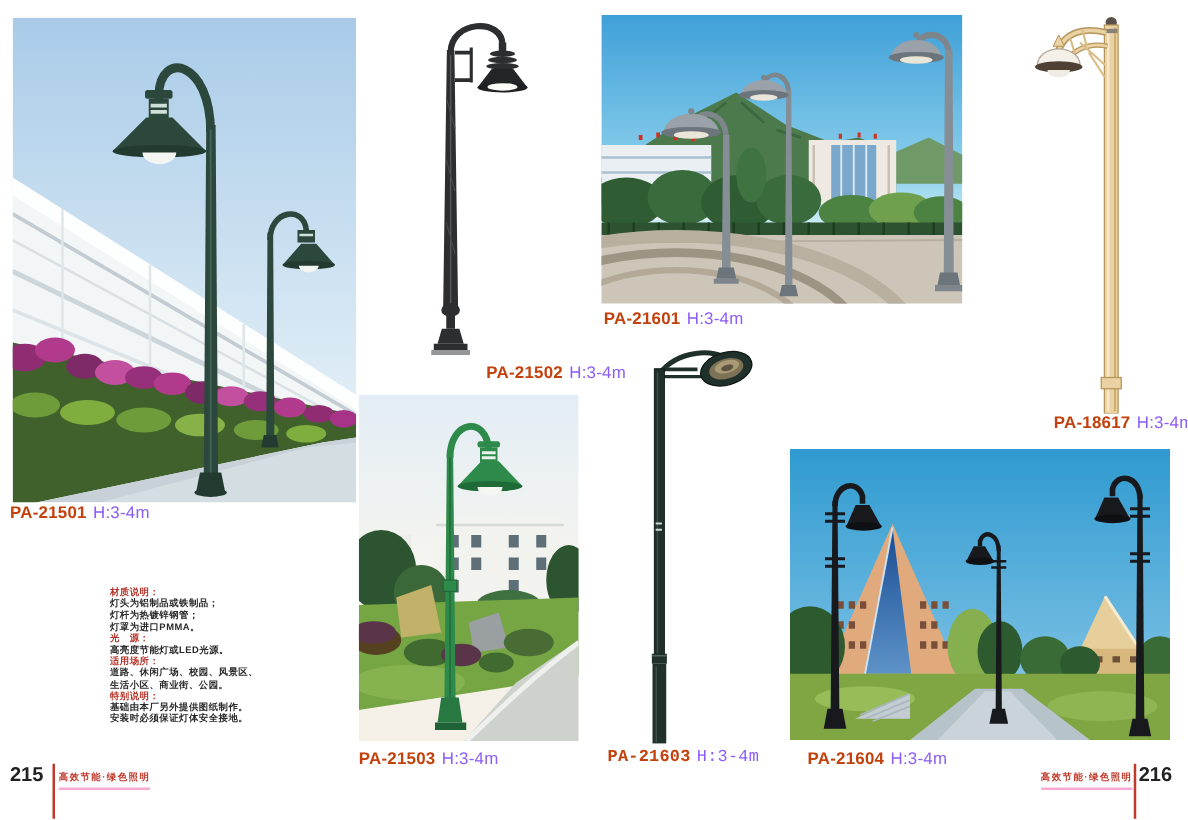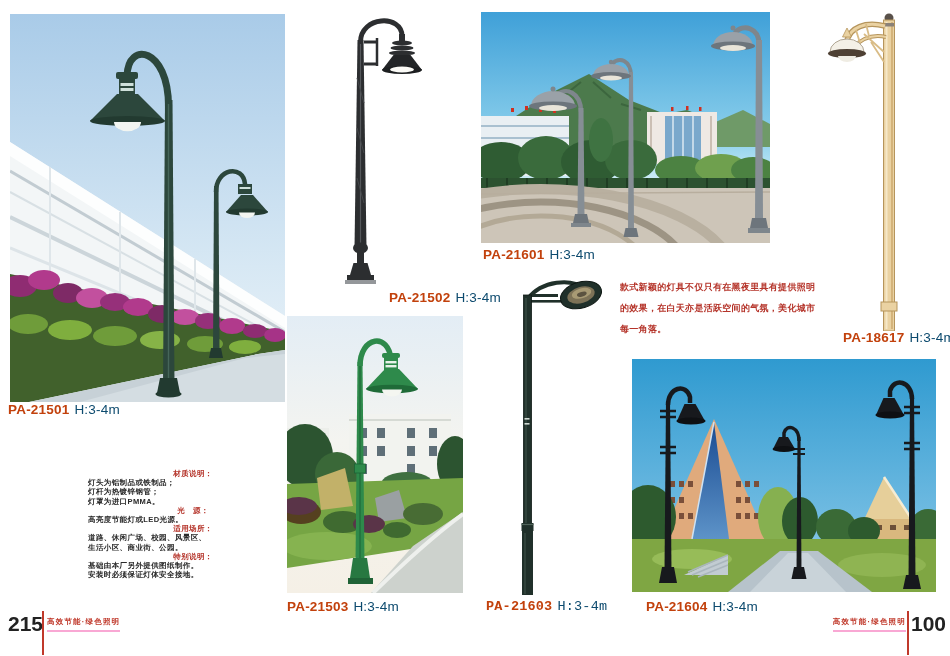--- a/index.html
+++ b/index.html
@@ -2,26 +2,26 @@
 <html><head>
 <meta charset="utf-8">
 <style>
   * { margin:0; padding:0; box-sizing:border-box; }
   body { background:#ffffff; font-family:"Liberation Sans", sans-serif; }
   .page { position:relative; width:950px; height:656px; background:#ffffff; overflow:hidden; }
   .photo, .product-art { position:absolute; overflow:hidden; }
   .photo svg, .product-art svg { display:block; width:100%; height:100%; }
   .prod-label { position:absolute; white-space:nowrap; font-size:13.5px; letter-spacing:.2px; }
   .prod-label .code { color:#c2410c; font-weight:bold; }
-  .prod-label .spec { color:#0c4a6e; font-weight:400; margin-left:5px; }
+  .prod-label .spec { color:#8b5cf6; font-weight:400; margin-left:5px; }
   .spec-notes { position:absolute; left:88px; top:469px; width:210px; font-size:7.5px; line-height:9.2px; font-weight:bold; letter-spacing:.4px; }
-  .spec-notes .h { color:#b5342a;text-align:center; }
+  .spec-notes .h { color:#b5342a; }
   .spec-notes .t { color:#2a2a2a; }
   .description { position:absolute; left:620px; top:277px; width:196px; font-size:9px; line-height:21px; font-weight:bold; color:#b5342a; letter-spacing:.3px; }
-  .footer-num { position:absolute; font-size:21px; font-weight:bold; color:#222; }
+  .footer-num { position:absolute; font-size:16px; font-weight:bold; color:#222; }
   .footer-vline { position:absolute; width:2px; height:44px; background:#c0392b; }
   .footer-slogan { position:absolute; font-size:7.5px; font-weight:bold; color:#c0392b; letter-spacing:1.2px; border-bottom:2px solid #f9a8d4; padding-bottom:3px; }
 </style>
 </head>
 <body>
 
 <div class="page">
 
   <div class="photo" style="left:10px; top:14px; width:275px; height:388px;">
     <svg viewBox="0 0 275 388" preserveAspectRatio="none">
@@ -257,21 +257,20 @@
         <path d="M4,46 a17,13 0 0 1 34,0 z" fill="#f4f0e7" stroke="#b0a694" stroke-width="1"></path>
         <ellipse cx="21" cy="47.5" rx="19" ry="4.5" fill="#4e4034"></ellipse>
         <path d="M12,50 a9,6 0 0 0 18,0 z" fill="#efece3"></path>
       </g>
     </svg>
   </div>
   <div class="prod-label" style="left:843px; top:330px;">
     <span class="code">PA-18617</span><span class="spec">H:3-4m</span>
   </div>
 
-  <div class="description">款式新颖的灯具不仅只有在黑夜里具有提供照明的效果，在白天亦是活跃空间的气氛，美化城市每一角落。</div>
 
   <div class="photo" style="left:287px; top:316px; width:176px; height:277px;">
     <svg viewBox="0 0 176 277" preserveAspectRatio="none">
       <defs>
         <linearGradient id="sky5" x1="0" y1="0" x2="0" y2="1">
           <stop offset="0" stop-color="#e3edf5"></stop>
             <stop offset="0.45" stop-color="#f4f4f0"></stop>
             <stop offset="1" stop-color="#f5f0e6"></stop>
         </linearGradient>
       </defs>
@@ -458,15 +457,15 @@
   <div class="prod-label" style="left:635px; top:599px;padding-left:11px;">
     <span class="code">PA-21604</span><span class="spec">H:3-4m</span>
   </div>
 
   <div class="footer-num" style="left:8px; top:612px;">215</div>
   <div class="footer-vline" style="left:42px; top:611px;"></div>
   <div class="footer-slogan" style="left:47px; top:617px;">高效节能·绿色照明</div>
 
   <div class="footer-slogan" style="right:44px; top:617px;">高效节能·绿色照明</div>
   <div class="footer-vline" style="left:907px; top:611px;"></div>
-  <div class="footer-num" style="left:911px; top:612px;">100</div>
+  <div class="footer-num" style="left:911px; top:612px;">216</div>
 
 </div>
 
 </body></html>

